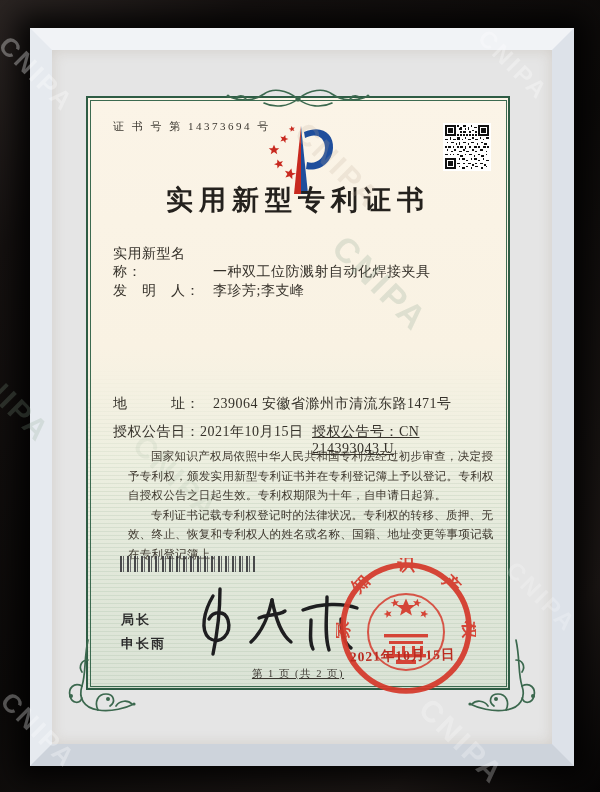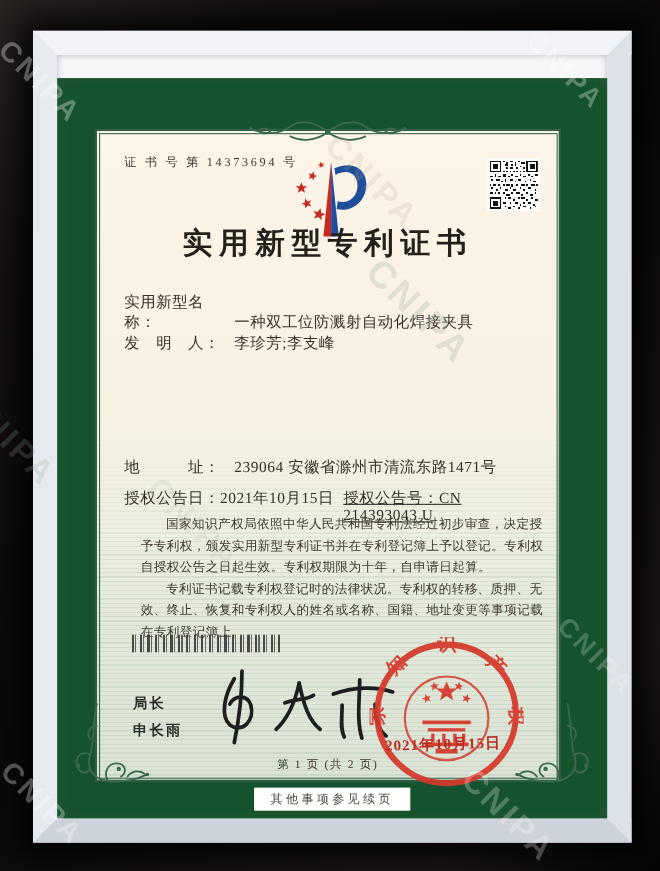--- a/index.html
+++ b/index.html
@@ -7,22 +7,22 @@
           font-family:"Liberation Serif",serif;background:#0b0909;}
 
   
   .frame{position:absolute;inset:0;
          background:linear-gradient(135deg,#2a2422 0%,#151110 18%,#0c0a09 50%,#1c1715 85%,#060505 100%);}
   .mat{position:absolute;left:30px;top:28px;right:26px;bottom:26px;
        border:22px solid;
        border-color:#f1f3f6 #dde2e9 #cdd3db #e6eaef;
        background:#f5f6f8;
        box-shadow:0 0 26px 12px rgba(0,0,0,.85), inset 0 0 6px rgba(0,0,0,.25);}
-  .paper{position:absolute;inset:0;background:#14532d;
-         box-shadow:inset 0 0 14px rgba(120,100,70,.18);margin-top:21px;}
+  .paper{position:absolute;inset:0;background:#e5e5e5;
+         box-shadow:inset 0 0 14px rgba(120,100,70,.18);}
 
   
   .green-frame{position:absolute;left:34px;top:46px;width:424px;height:594px;
                border:2.5px solid #2e5c44;box-sizing:border-box;
                background:
                  linear-gradient(180deg,#fbf4e7 0%,#f9f2e3 42%,#edefe0 62%,#e2e8da 78%,#dbe3d6 100%);}
   .green-frame .inner-line{position:absolute;inset:1.5px;border:1px solid #3c6a50;pointer-events:none;}
   .guilloche{position:absolute;left:0;right:0;top:46%;bottom:0;
              background:repeating-linear-gradient(0deg,rgba(100,140,105,.12) 0 1px,transparent 1px 4px);
              -webkit-mask-image:linear-gradient(180deg,transparent,#000 40%);
@@ -45,28 +45,28 @@
   
   .legal{position:absolute;left:40px;top:349px;width:376px;
          font-size:11.5px;line-height:19.5px;color:#3f392f;}
   .legal p{margin:0;text-indent:2em;letter-spacing:.3px;}
 
   
   .barcode{position:absolute;left:32px;top:458px;width:136px;height:16px;opacity:.85;
     background:repeating-linear-gradient(90deg,
       #2e2e32 0 2px,transparent 2px 3px,#4b4b4f 3px 4px,transparent 4px 7px,
       #2e2e32 7px 9px,transparent 9px 10px,#59595d 10px 11px,transparent 11px 14px);}
-  .director{position:absolute;left:33px;top:510px;font-family:Liberation Mono, monospace;
+  .director{position:absolute;left:33px;top:510px;font-family:Liberation Sans, sans-serif;
             font-size:13px;font-weight:700;color:#2c2c2c;letter-spacing:2px;line-height:24px;}
   .signature{position:absolute;left:95px;top:486px;width:190px;height:78px;}
   .seal{position:absolute;left:248px;top:460px;width:140px;height:140px;opacity:.93;}
   .seal-date{position:absolute;left:262px;top:549px;font-size:13.5px;font-weight:700;
              color:#bb2b20;letter-spacing:1px;transform:rotate(-1.5deg);white-space:nowrap;}
   .page-info{position:absolute;left:0;right:0;top:569px;text-align:center;
-             font-size:10.5px;color:#3a362f;letter-spacing:1.5px;}
+             font-size:10.5px;color:#3a362f;letter-spacing:1.5px;text-decoration:underline;}
 
   
   .ornament-top{position:absolute;left:50%;top:-12px;transform:translateX(-50%);}
   .flourish{position:absolute;width:72px;height:78px;}
   .flourish-bl{left:12px;bottom:28px;}
   .flourish-br{right:12px;bottom:28px;transform:scaleX(-1);}
 
   .footer-note{position:absolute;left:0;right:0;top:645px;text-align:center;}
   .footer-note span{display:inline-block;background:#ffffff;padding:3px 15px;
                     font-size:11px;color:#49433a;letter-spacing:3px;box-shadow:0 0 2px rgba(0,0,0,.08);}
@@ -235,23 +235,20 @@
             <path d="M18,48 C10,44 4,50 6,58 C8,66 16,66 18,60"></path>
             <path d="M34,72 C30,64 34,56 42,56 C50,56 52,64 46,68"></path>
             <path d="M24,22 C18,22 14,28 18,34"></path>
             <path d="M52,68 C56,62 64,62 68,66"></path>
           </g>
           <circle cx="7" cy="58" r="2" fill="#3b684e"></circle>
           <circle cx="44" cy="61" r="2" fill="#3b684e"></circle>
           <circle cx="70" cy="66" r="1.6" fill="#3b684e"></circle>
         </svg>
 
-        <div class="footer-note">
-          <span>其他事项参见续页</span>
-        </div>
 
       </div>
     </div>
   </div>
 
   <span class="wm w1">CNIPA</span>
   <span class="wm w2">CNIPA</span>
   <span class="wm w3">CNIPA</span>
   <span class="wm w4">CNIPA</span>
   <span class="wm w5">CNIPA</span>

